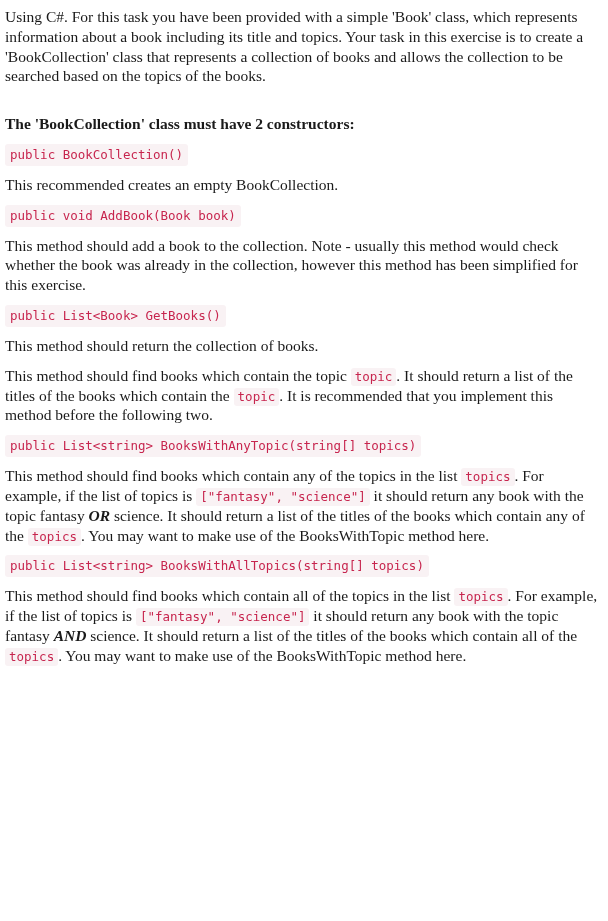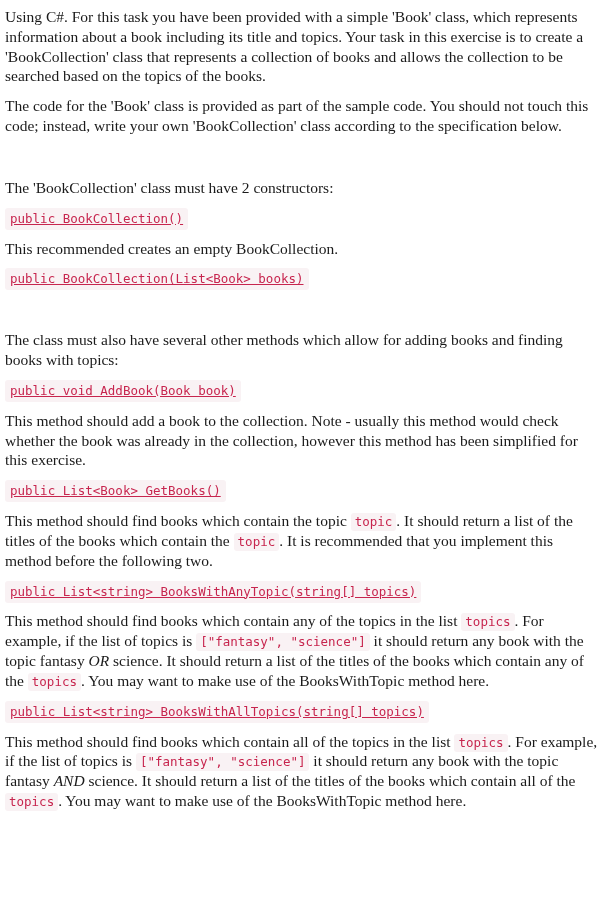--- a/index.html
+++ b/index.html
@@ -15,60 +15,58 @@
     height:921px;
     overflow:hidden;
     background:#ffffff;
     font-family:"Liberation Serif", serif;
     font-size:15.5px;
     line-height:1.28;
     color:var(--text-color);
     padding:7px 6px 0 5px;
   }
   p{margin:0 0 10px 0;}
-  .section-gap{margin-top:42px;}
+  .section-gap{margin-top:28px;font-weight:bold;}
   code.code{
     font-family:"DejaVu Sans Mono", monospace;
     font-size:12.5px;
     color:var(--code-color);
     background:var(--code-bg);
     padding:1px 4px 2px 4px;
     border-radius:3px;
     white-space:pre-wrap;
   }
   .code-line-wrap{margin:0 0 11px 0;}
-  .code-line-wrap code.code{padding:3px 5px 4px 5px;text-decoration:underline;}
-  em.emph{font-style:italic;}
+  .code-line-wrap code.code{padding:3px 5px 4px 5px;}
+  em.emph{font-style:italic;font-weight:bold;}
 </style>
 </head>
 <body>
 
 <div>
 
   <p><span>Using C#. For this task you have been provided with a simple 'Book' class, which represents information about a book including its title and topics. Your task in this exercise is to create a 'BookCollection' class that represents a collection of books and allows the collection to be searched based on the topics of the books.</span></p>
 
-  <p><span>The code for the 'Book' class is provided as part of the sample code. You should not touch this code; instead, write your own 'BookCollection' class according to the specification below.</span></p>
 
   <p class="section-gap"><span>The 'BookCollection' class must have 2 constructors:</span></p>
 
   <p class="code-line-wrap"><code class="code">public BookCollection()</code></p>
 
   <p><span>This recommended creates an empty BookCollection.</span></p>
 
-  <p class="code-line-wrap"><code class="code">public BookCollection(List&lt;Book&gt; books)</code></p>
 
 
-  <p class="section-gap"><span>The class must also have several other methods which allow for adding books and finding books with topics:</span></p>
 
   <p class="code-line-wrap"><code class="code">public void AddBook(Book book)</code></p>
 
   <p><span>This method should add a book to the collection. Note - usually this method would check whether the book was already in the collection, however this method has been simplified for this exercise.</span></p>
 
   <p class="code-line-wrap"><code class="code">public List&lt;Book&gt; GetBooks()</code></p>
 
+  <p><span>This method should return the collection of books.</span></p>
 
 
   <p><span>This method should find books which contain the topic </span><code class="code">topic</code><span>. It should return a list of the titles of the books which contain the </span><code class="code">topic</code><span>. It is recommended that you implement this method before the following two.</span></p>
 
   <p class="code-line-wrap"><code class="code">public List&lt;string&gt; BooksWithAnyTopic(string[] topics)</code></p>
 
   <p><span>This method should find books which contain any of the topics in the list </span><code class="code">topics</code><span>. For example, if the list of topics is </span><code class="code">["fantasy", "science"]</code><span> it should return any book with the topic fantasy </span><em class="emph">OR</em><span> science. It should return a list of the titles of the books which contain any of the </span><code class="code">topics</code><span>. You may want to make use of the BooksWithTopic method here.</span></p>
 
   <p class="code-line-wrap"><code class="code">public List&lt;string&gt; BooksWithAllTopics(string[] topics)</code></p>
 

